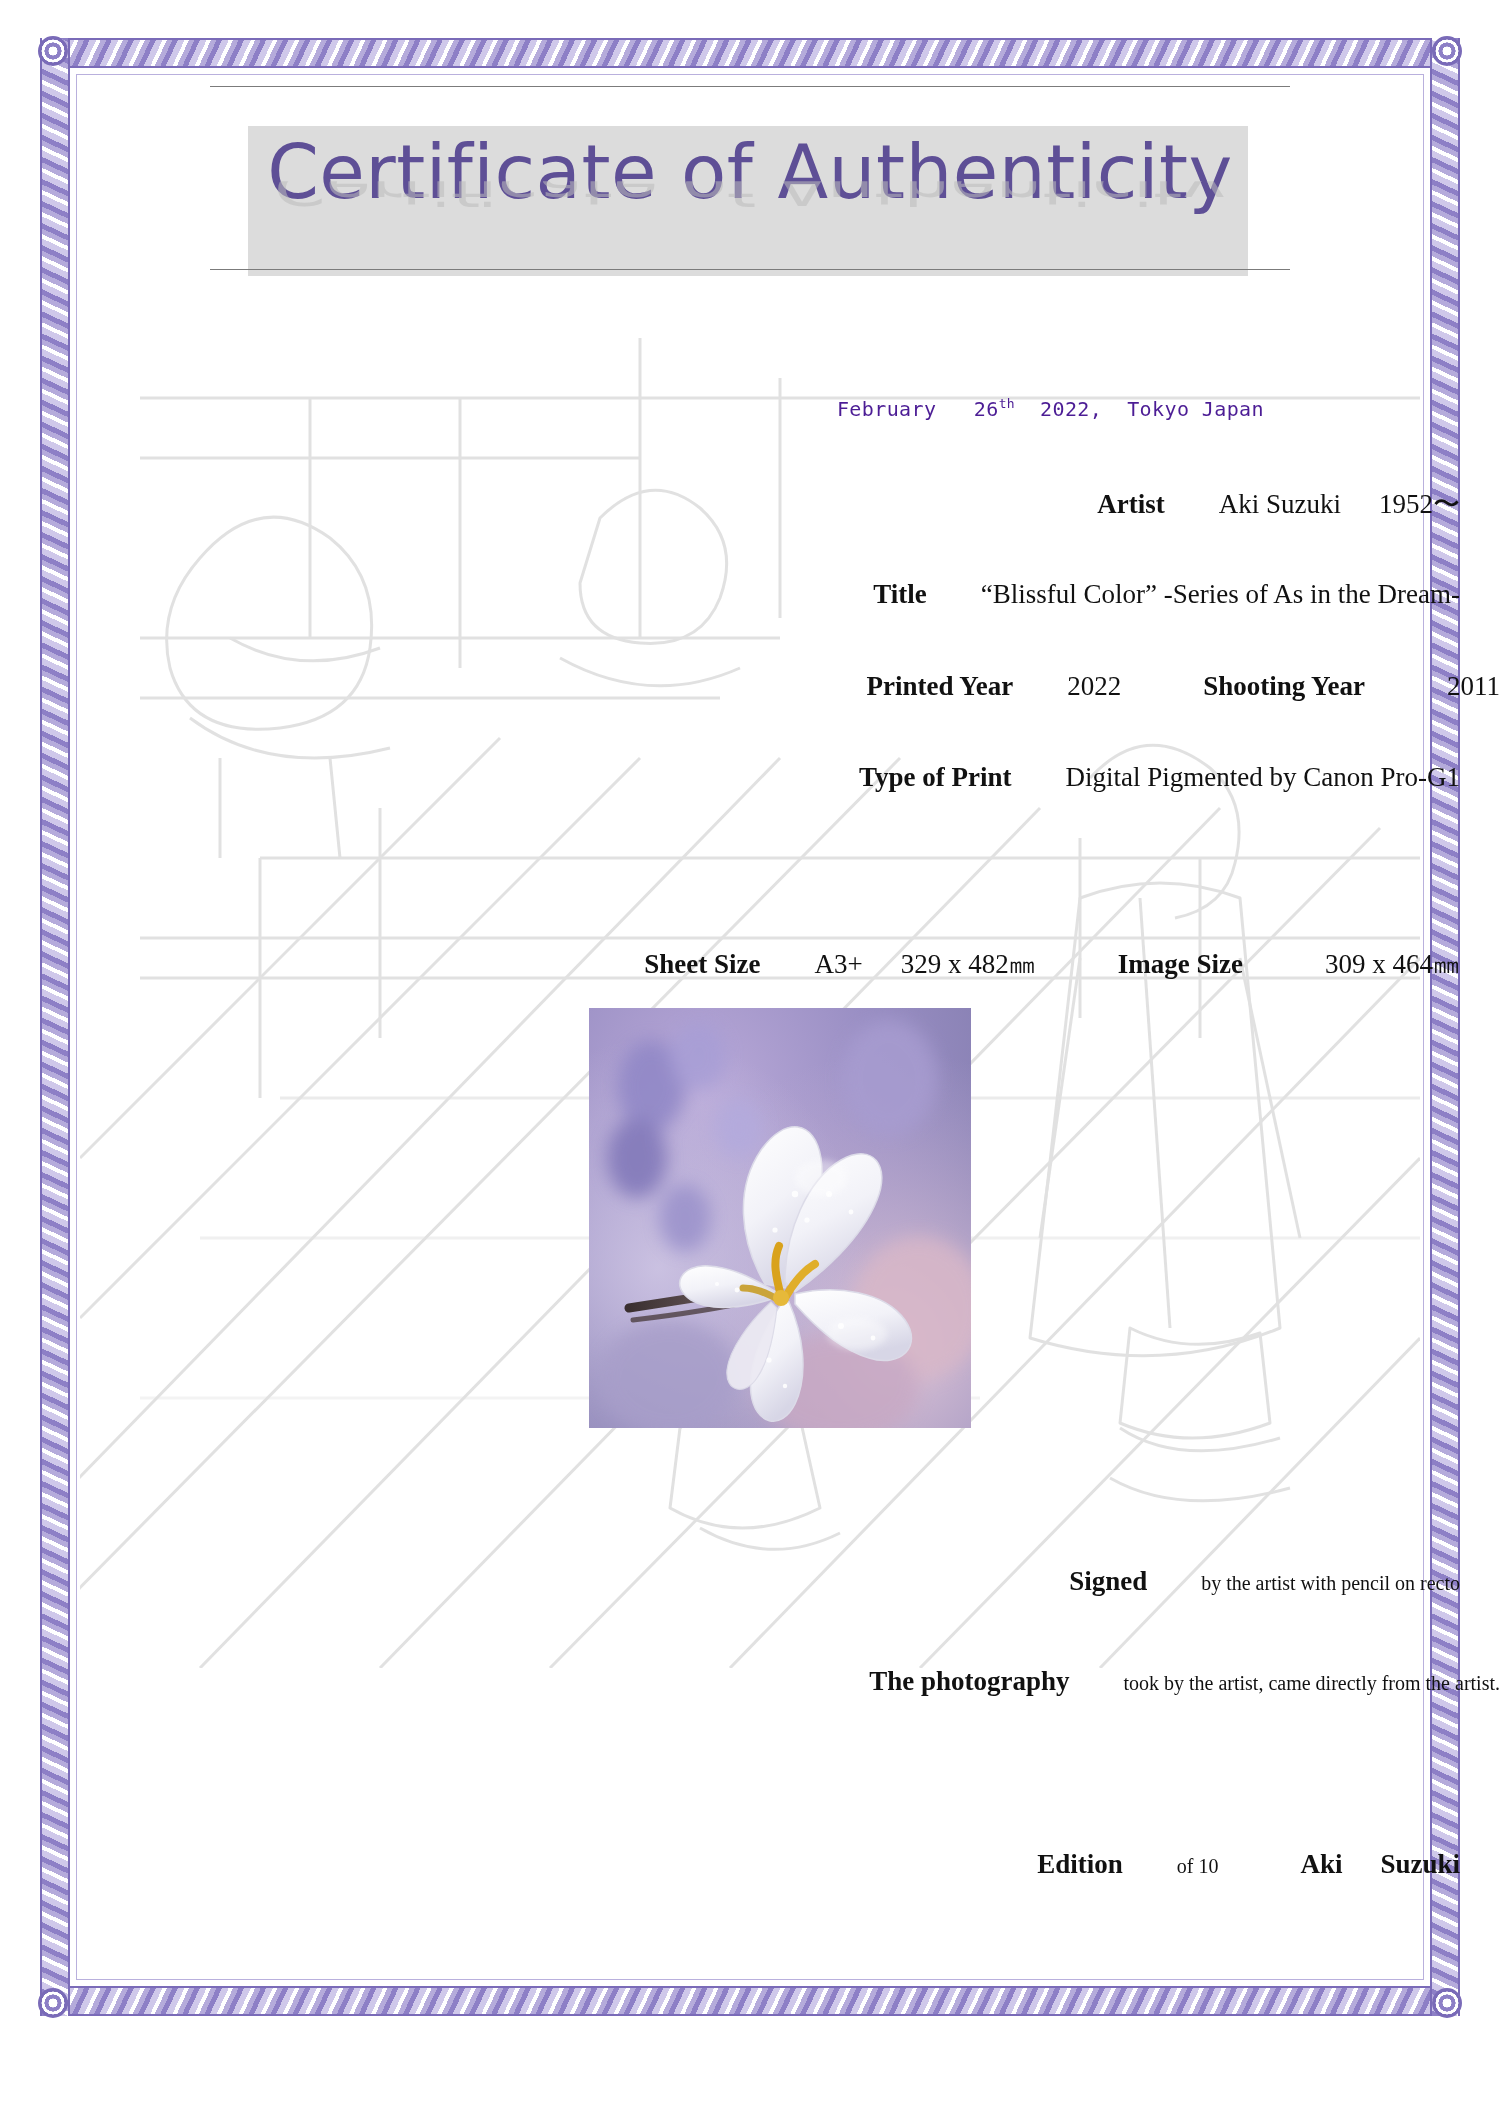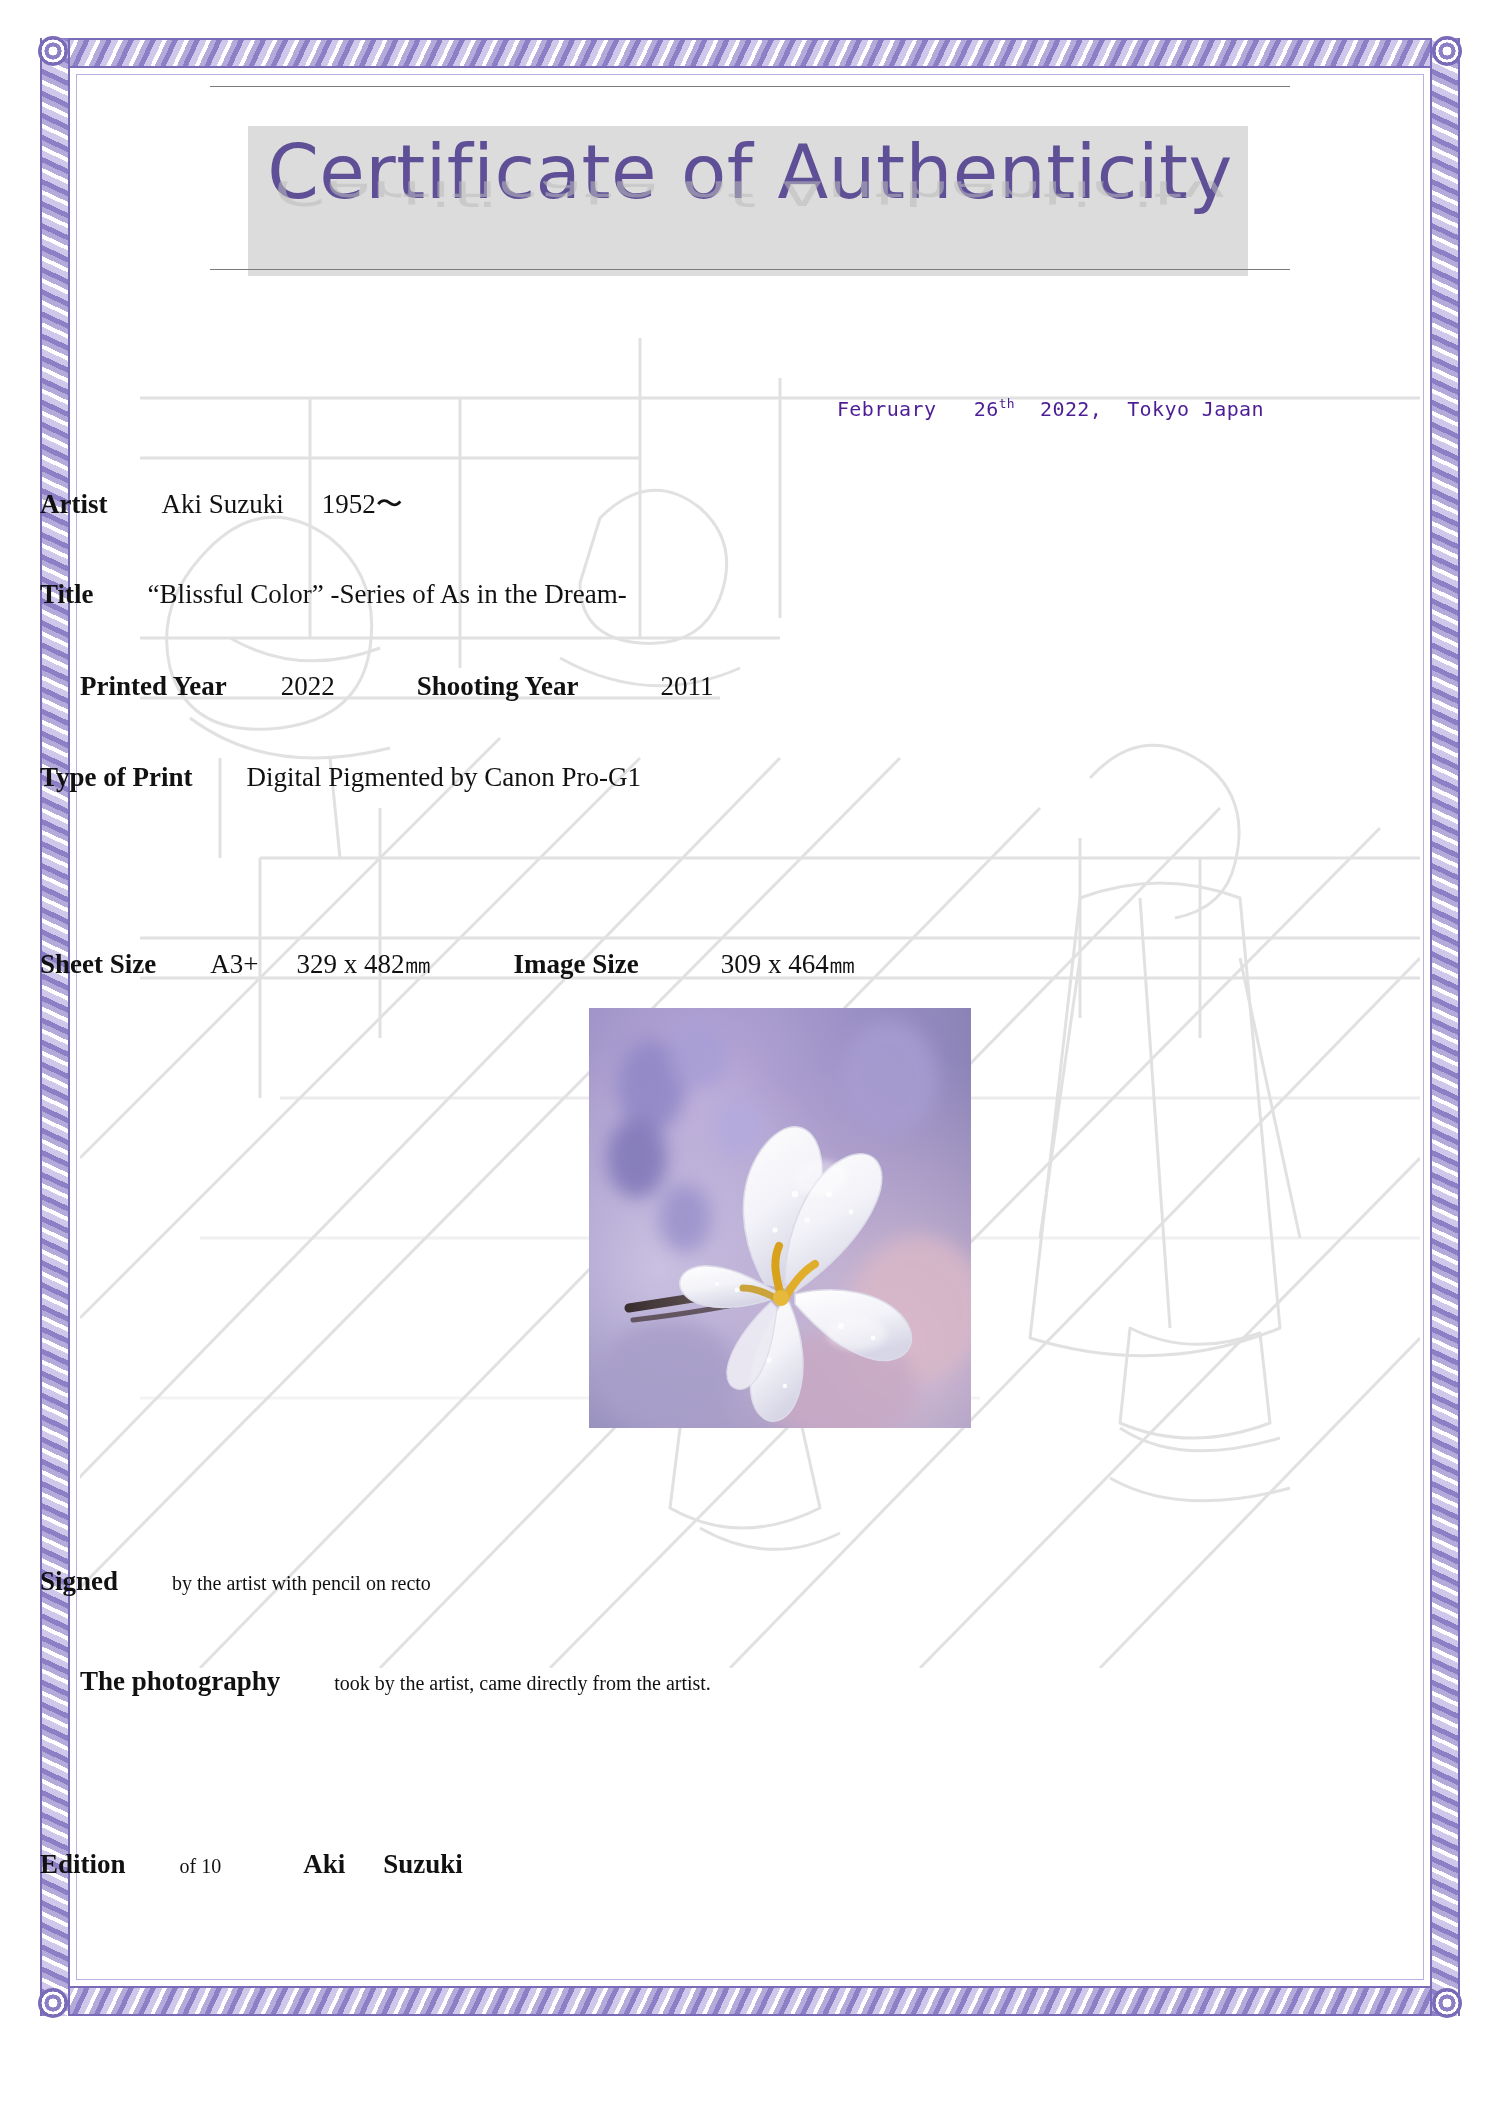--- a/index.html
+++ b/index.html
@@ -169,21 +169,21 @@
     font-size: 20px;
     color: #4c1d95;
     letter-spacing: 0.4px;
   }
   #date-line sup { font-size: 13px; }
 
   
   .field-row {
     position: absolute;
     width: 100%;
-    text-align: left;
+    text-align: right;
     color: #111111;
     white-space: nowrap;
   }
   .fld-label {
     font-weight: bold;
     font-size: 27px;
   }
   .fld-value {
     font-weight: normal;
     font-size: 20px;

